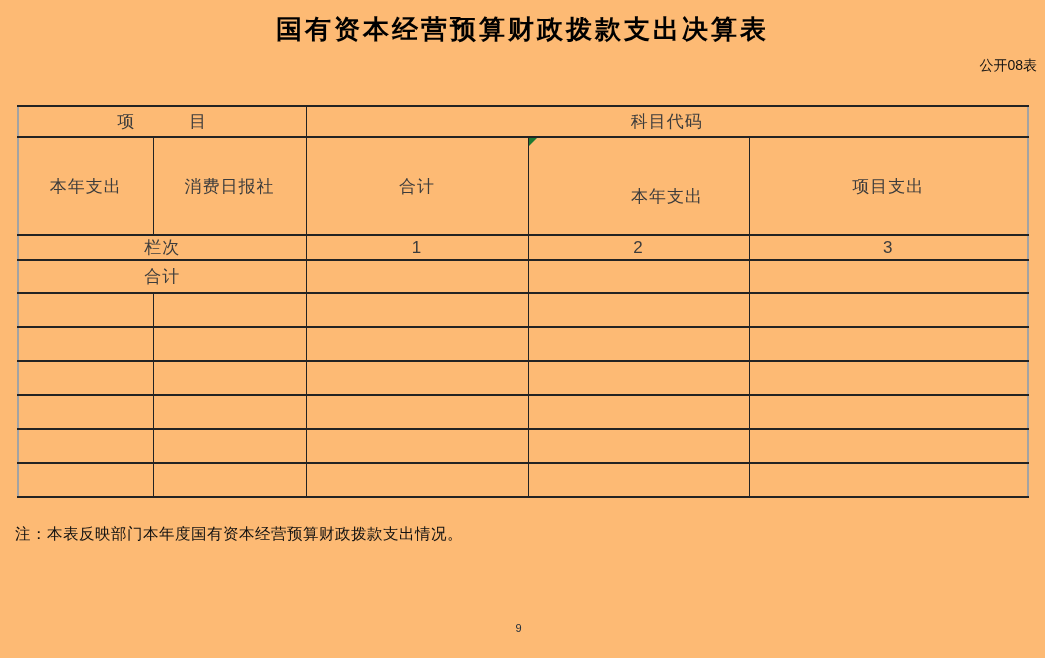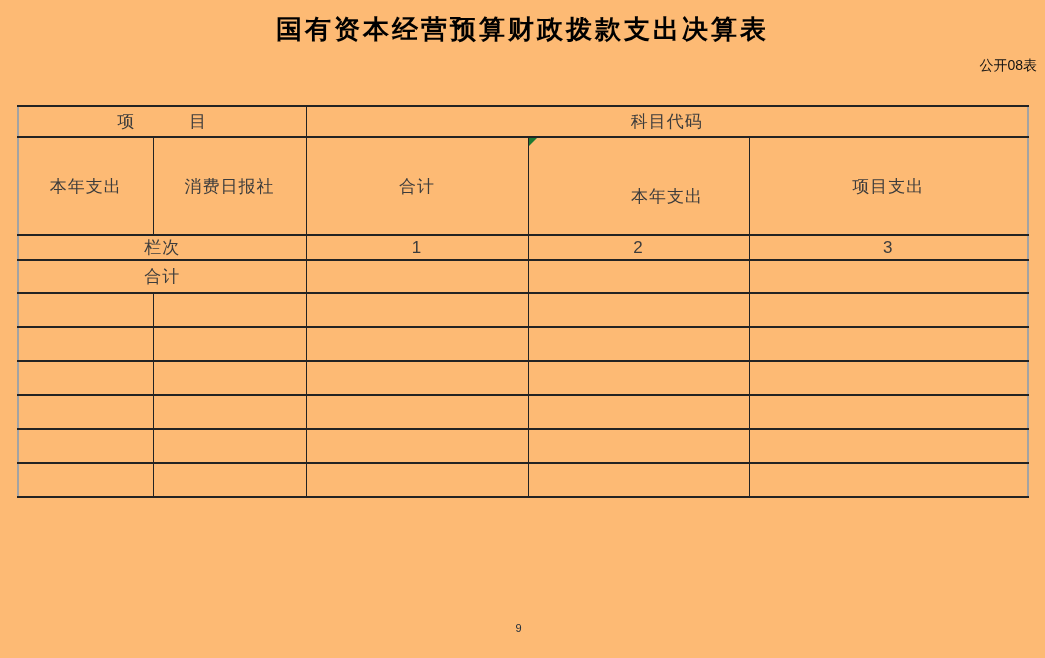--- a/index.html
+++ b/index.html
@@ -180,16 +180,17 @@
       <tr class="r-empty">
         <td></td>
         <td></td>
         <td></td>
         <td></td>
         <td></td>
       </tr>
     </tbody>
   </table>
 
+  <div class="note">注：本表反映部门本年度国有资本经营预算财政拨款支出情况。</div>
 
   <div class="page-number">9</div>
 
 </div>
 
 </body></html>

